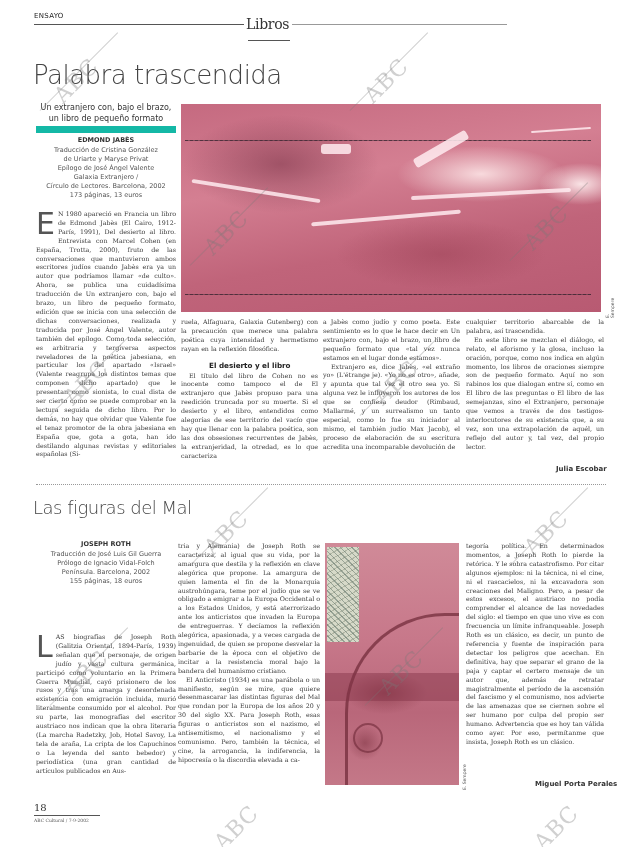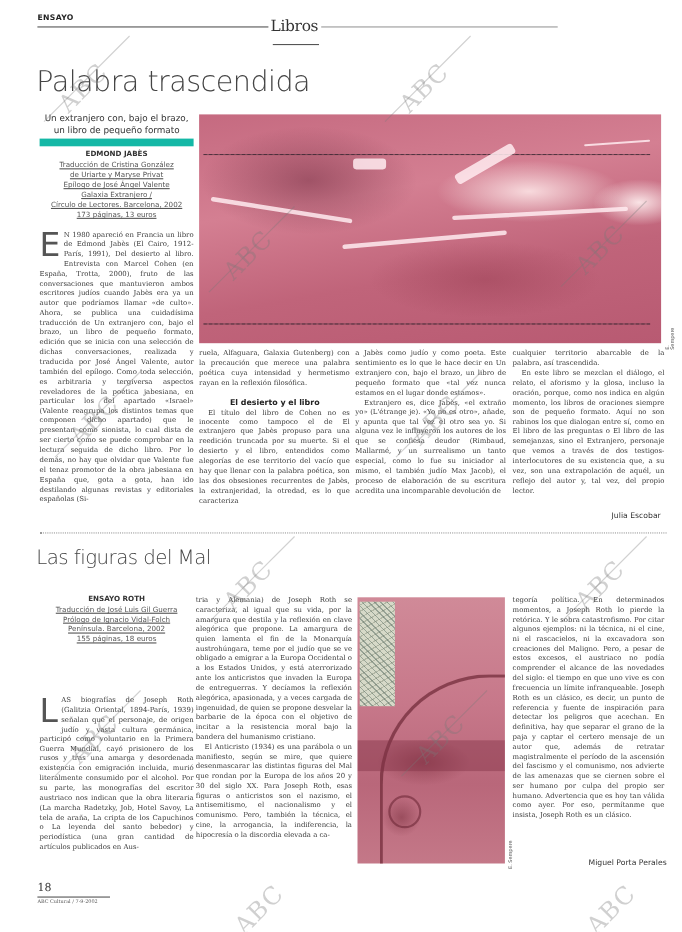--- a/index.html
+++ b/index.html
@@ -1,39 +1,39 @@
 <!DOCTYPE html>
 <html><head>
 <meta charset="utf-8">
 <style>
   * { margin: 0; padding: 0; box-sizing: border-box; }
   html, body { width: 620px; height: 847px; background: #fff; overflow: hidden; }
   body { position: relative; font-family: "DejaVu Serif", serif; color: #2a2a2a; }
 
-  .section-label { position: absolute; left: 34px; top: 12px; font-family: "DejaVu Sans", sans-serif; font-weight: bold; font-size: 7px; letter-spacing: 0.3px; color: #222; }
+  .section-label { position: absolute; left: 34px; top: 12px; font-family: "DejaVu Sans", sans-serif; font-weight: normal; font-size: 7px; letter-spacing: 0.3px; color: #222; }
   .top-rule-left { position: absolute; left: 34px; top: 24px; width: 210px; height: 1px; background: #555; }
   .top-rule-right { position: absolute; left: 292px; top: 24px; width: 215px; height: 1px; background: #999; }
   .section-title { position: absolute; left: 246px; top: 16px; font-family: "DejaVu Serif", serif; font-size: 14px; color: #333; letter-spacing: -0.3px; }
   .section-title-underline { position: absolute; left: 248px; top: 40px; width: 42px; height: 1px; background: #555; }
 
   .headline { position: absolute; font-family: "DejaVu Sans", sans-serif; font-weight: 300; color: #444; letter-spacing: -0.5px; }
   .h1 { left: 33px; top: 60px; font-size: 26px; }
   .h2 { left: 33px; top: 497px; font-size: 18px; }
 
   .infobox { position: absolute; text-align: center; font-family: "DejaVu Sans", sans-serif; color: #444; }
   .infobox .subtitle { font-size: 8px; line-height: 11px; color: #333; padding-bottom: 2px; border-bottom: 7px solid #14b8a6; margin-bottom: 3px; }
   .infobox .author { font-weight: bold; font-size: 6.5px; margin-bottom: 2px; color: #333; }
-  .infobox .line { font-size: 6.5px; line-height: 9px; color: #555; text-decoration: underline; }
+  .infobox .line { font-size: 6.5px; line-height: 9px; color: #555; }
 
   .col { position: absolute; font-size: 6.3px; line-height: 8.9px; text-align: justify; color: #3a3a3a; hyphens: auto; }
   .col p { text-indent: 8px; }
   .col p.noind { text-indent: 0; }
   .dropcap { float: left; font-family: "DejaVu Sans", sans-serif; font-size: 30px; line-height: 26px; color: #555; margin-right: 3px; margin-top: 1px; }
   .subhead { font-family: "DejaVu Sans", sans-serif; font-weight: bold; font-size: 7.2px; color: #222; margin-top: 8px; margin-bottom: 1px; padding-left: 28px; }
-  .signature { position: absolute; font-family: "DejaVu Sans", sans-serif; font-weight: normal; font-size: 7px; color: #333; }
+  .signature { position: absolute; font-family: "DejaVu Sans", sans-serif; font-weight: bold; font-size: 7px; color: #333; }
 
   .image { position: absolute; overflow: hidden; }
   .img1 { left: 181px; top: 104px; width: 420px; height: 208px; background:
       radial-gradient(ellipse 120px 40px at 300px 70px, rgba(255,235,235,0.85), transparent 70%),
       radial-gradient(ellipse 60px 30px at 400px 80px, rgba(255,240,240,0.9), transparent 70%),
       radial-gradient(ellipse 140px 70px at 100px 60px, rgba(120,50,70,0.55), transparent 70%),
       radial-gradient(ellipse 150px 50px at 260px 150px, rgba(150,60,80,0.45), transparent 70%),
       linear-gradient(170deg, #c56a80 0%, #d47f92 35%, #c0647a 65%, #b85a72 100%); }
   .img1 .streak { position: absolute; height: 4px; background: rgba(255,235,240,0.85); border-radius: 3px; }
   .img1 .hline { position: absolute; left: 4px; right: 10px; height: 1px; background: rgba(60,40,50,0.5); border-top: 1px dashed rgba(40,30,40,0.55); }
@@ -112,21 +112,21 @@
   <p class="noind">cualquier territorio abarcable de la palabra, así trascendida.</p>
   <p>En este libro se mezclan el diálogo, el relato, el aforismo y la glosa, incluso la oración, porque, como nos indica en algún momento, los libros de oraciones siempre son de pequeño formato. Aquí no son rabinos los que dialogan entre sí, como en El libro de las preguntas o El libro de las semejanzas, sino el Extranjero, personaje que vemos a través de dos testigos-interlocutores de su existencia que, a su vez, son una extrapolación de aquél, un reflejo del autor y, tal vez, del propio lector.</p>
 </div>
 <div class="signature" style="left:556px; top:465px;">Julia Escobar</div>
 
 <div class="sep-dotted" style="left:36px; top:484px; width:570px;"></div>
 
 <div class="headline h2">Las figuras del Mal</div>
 
 <div class="infobox" style="left:36px; top:540px; width:140px;">
-  <div class="author">ENSAYO ROTH</div>
+  <div class="author">JOSEPH ROTH</div>
   <div class="line">Traducción de José Luis Gil Guerra</div>
   <div class="line">Prólogo de Ignacio Vidal-Folch</div>
   <div class="line">Península. Barcelona, 2002</div>
   <div class="line">155 páginas, 18 euros</div>
 </div>
 
 <div class="col" style="left:36px; top:633px; width:140px;">
   <p class="noind"><span class="dropcap">L</span><span>AS biografías de Joseph Roth (Galitzia Oriental, 1894-París, 1939) señalan que el personaje, de origen judío y vasta cultura germánica, participó como voluntario en la Primera Guerra Mundial, cayó prisionero de los rusos y tras una amarga y desordenada existencia con emigración incluida, murió literalmente consumido por el alcohol. Por su parte, las monografías del escritor austriaco nos indican que la obra literaria (La marcha Radetzky, Job, Hotel Savoy, La tela de araña, La cripta de los Capuchinos o La leyenda del santo bebedor) y periodística (una gran cantidad de artículos publicados en Aus-</span></p>
 </div>
 

